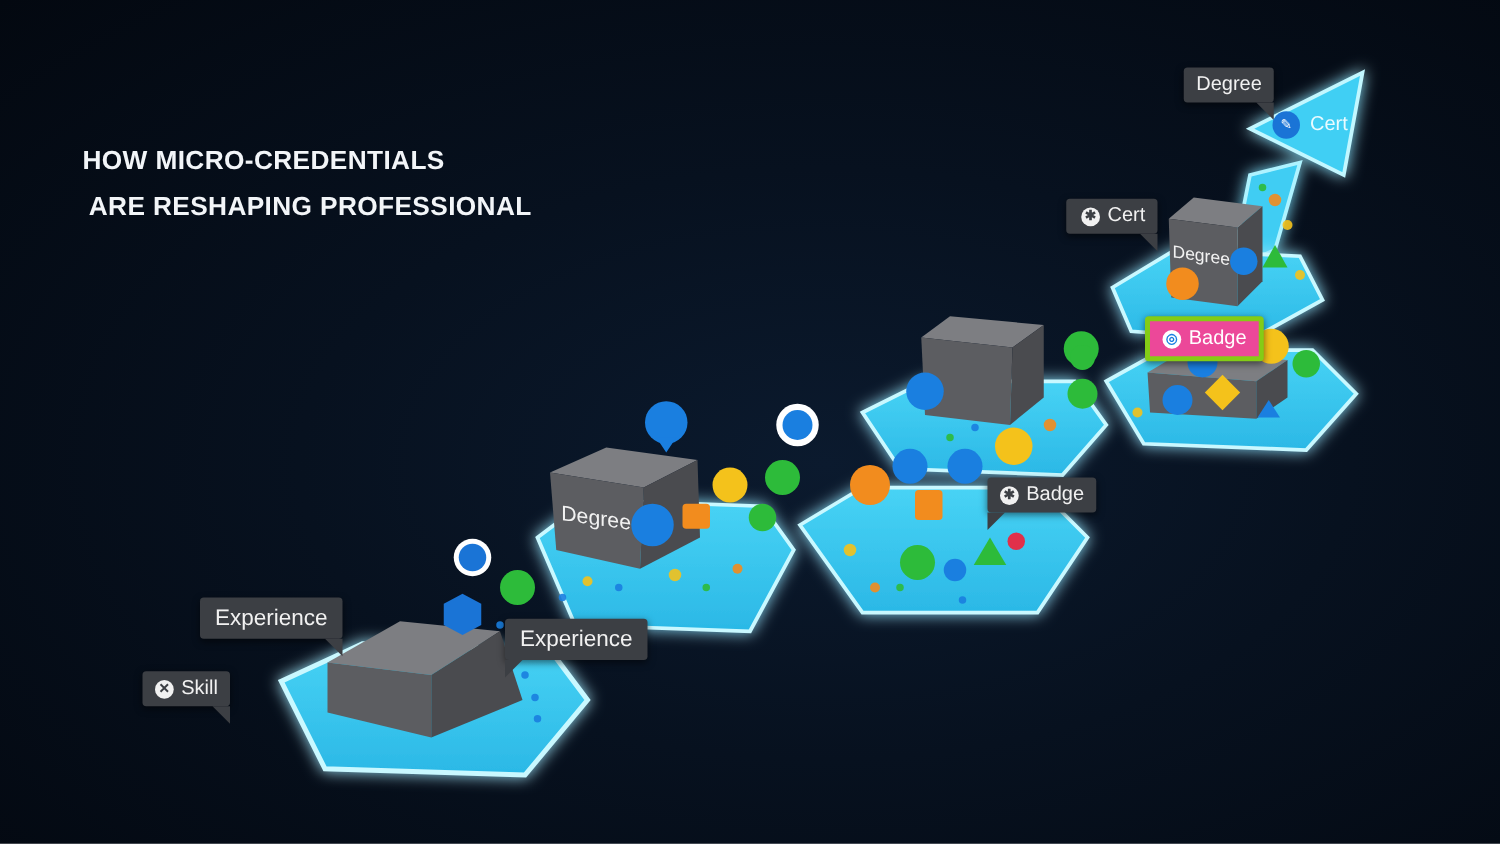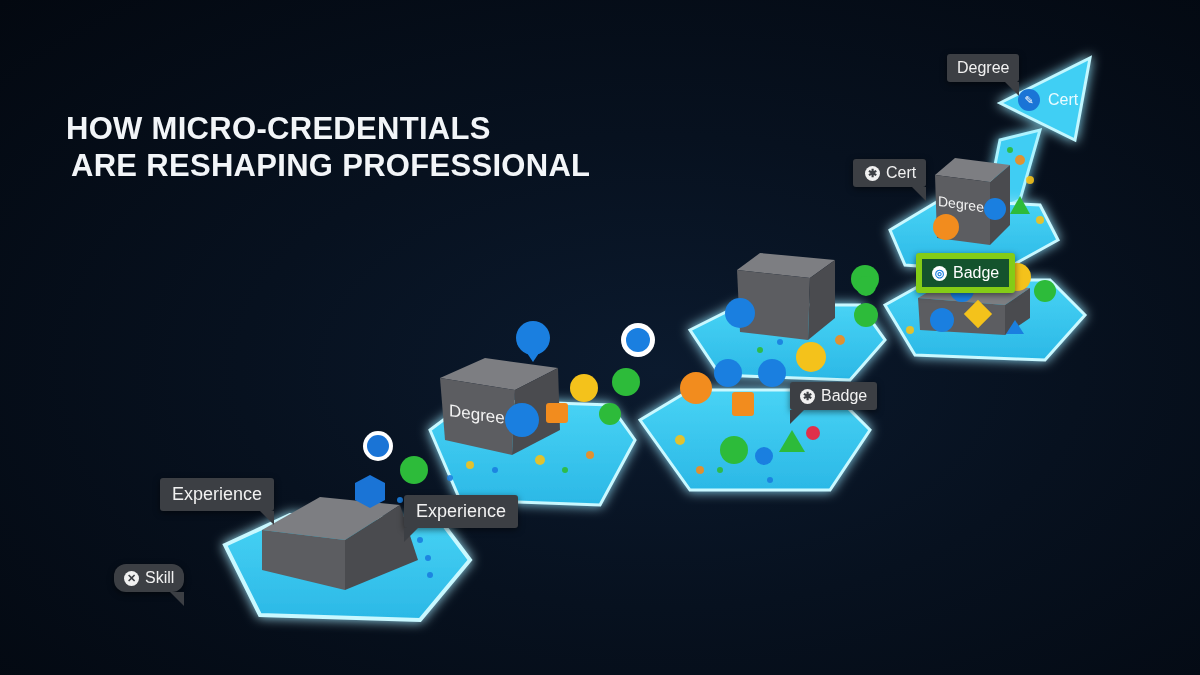--- a/index.html
+++ b/index.html
@@ -3,42 +3,42 @@
 <meta charset="utf-8">
 <style>
   html, body { margin:0; padding:0; }
   body {
     width:1200px; height:675px; overflow:hidden; position:relative;
     background: radial-gradient(ellipse at 55% 55%, #0b1a2e 0%, #07111f 45%, #030810 100%);
     font-family: "Liberation Sans", sans-serif;
   }
   .title {
     position:absolute; left:66px; top:110px;
-    color:#f2f5f8; font-weight:700; font-size:31px; line-height:37px;
+    color:#f2f5f8; font-weight:700; font-size:21px; line-height:37px;
     letter-spacing:0.3px; text-transform:uppercase;
   }
   .title div { white-space:nowrap; }
   .title .l2, .title .l3 { padding-left:5px;text-align:right; }
 
   svg.scene { position:absolute; left:0; top:0; }
 
   .tag {
     position:absolute; background:#3c3f44; color:#f1f1f1;
     font-size:18px; padding:6px 12px; border-radius:3px; white-space:nowrap;
     box-shadow:0 2px 6px rgba(0,0,0,0.5);
   }
   .tag.small { font-size:16px; padding:5px 10px; }
   .tag::after {
     content:""; position:absolute; width:0; height:0;
     border-style:solid;
   }
   .tag.tail-br::after { right:0; bottom:-14px; border-width:14px 0 0 14px; border-color:#3c3f44 transparent transparent transparent; }
   .tag.tail-bl::after { left:0; bottom:-14px; border-width:14px 14px 0 0; border-color:#3c3f44 transparent transparent transparent; }
   .tag .glyph { display:inline-block; width:15px; height:15px; border-radius:50%; background:#f1f1f1; color:#3c3f44; font-size:11px; line-height:15px; text-align:center; margin-right:6px; vertical-align:1px; font-weight:700; }
-  .tag.blue { background:#14532d; border:6px solid #84cc16; color:#fff; }
+  .tag.blue { background:#ec4899; border:4px solid #84cc16; color:#fff; }
   .tag.blue::after { display:none; }
   .tag.blue .glyph { background:#fff; color:#1a7fe0; }
   .cert-dot {
     position:absolute; left:1018px; top:89px; width:22px; height:22px; border-radius:50%;
     background:#1a74d6; color:#fff; font-size:11px; text-align:center; line-height:22px;
   }
   .cert-text { position:absolute; left:1048px; top:91px; color:#e9fbff; font-size:16px; }
 
   .cube-text { position:absolute; color:#f2f2f2; font-size:17px; transform:skewY(8deg); }
 </style>
@@ -183,21 +183,21 @@
       <circle cx="430" cy="575" r="3" fill="#1a7fe0"></circle>
   </g>
 </svg>
 
 <div class="cube-text" style="left:449px; top:405px;">Degree</div>
 <div class="cube-text" style="left:938px; top:196px; font-size:14px;">Degree</div>
 
 <div class="tag tail-br" style="left:160px; top:478px;">
   <span>Experience</span>
 </div>
-<div class="tag tail-br small" style="left:114px; top:564px;border-radius:12px;">
+<div class="tag tail-br small" style="left:114px; top:537px;">
   <span class="glyph">✕</span><span>Skill</span>
 </div>
 <div class="tag tail-bl" style="left:404px; top:495px;">
   <span>Experience</span>
 </div>
 <div class="tag tail-bl small" style="left:790px; top:382px;">
   <span class="glyph">✱</span><span>Badge</span>
 </div>
 <div class="tag tail-br small" style="left:853px; top:159px;padding-left:12px;">
   <span class="glyph">✱</span><span>Cert</span>

